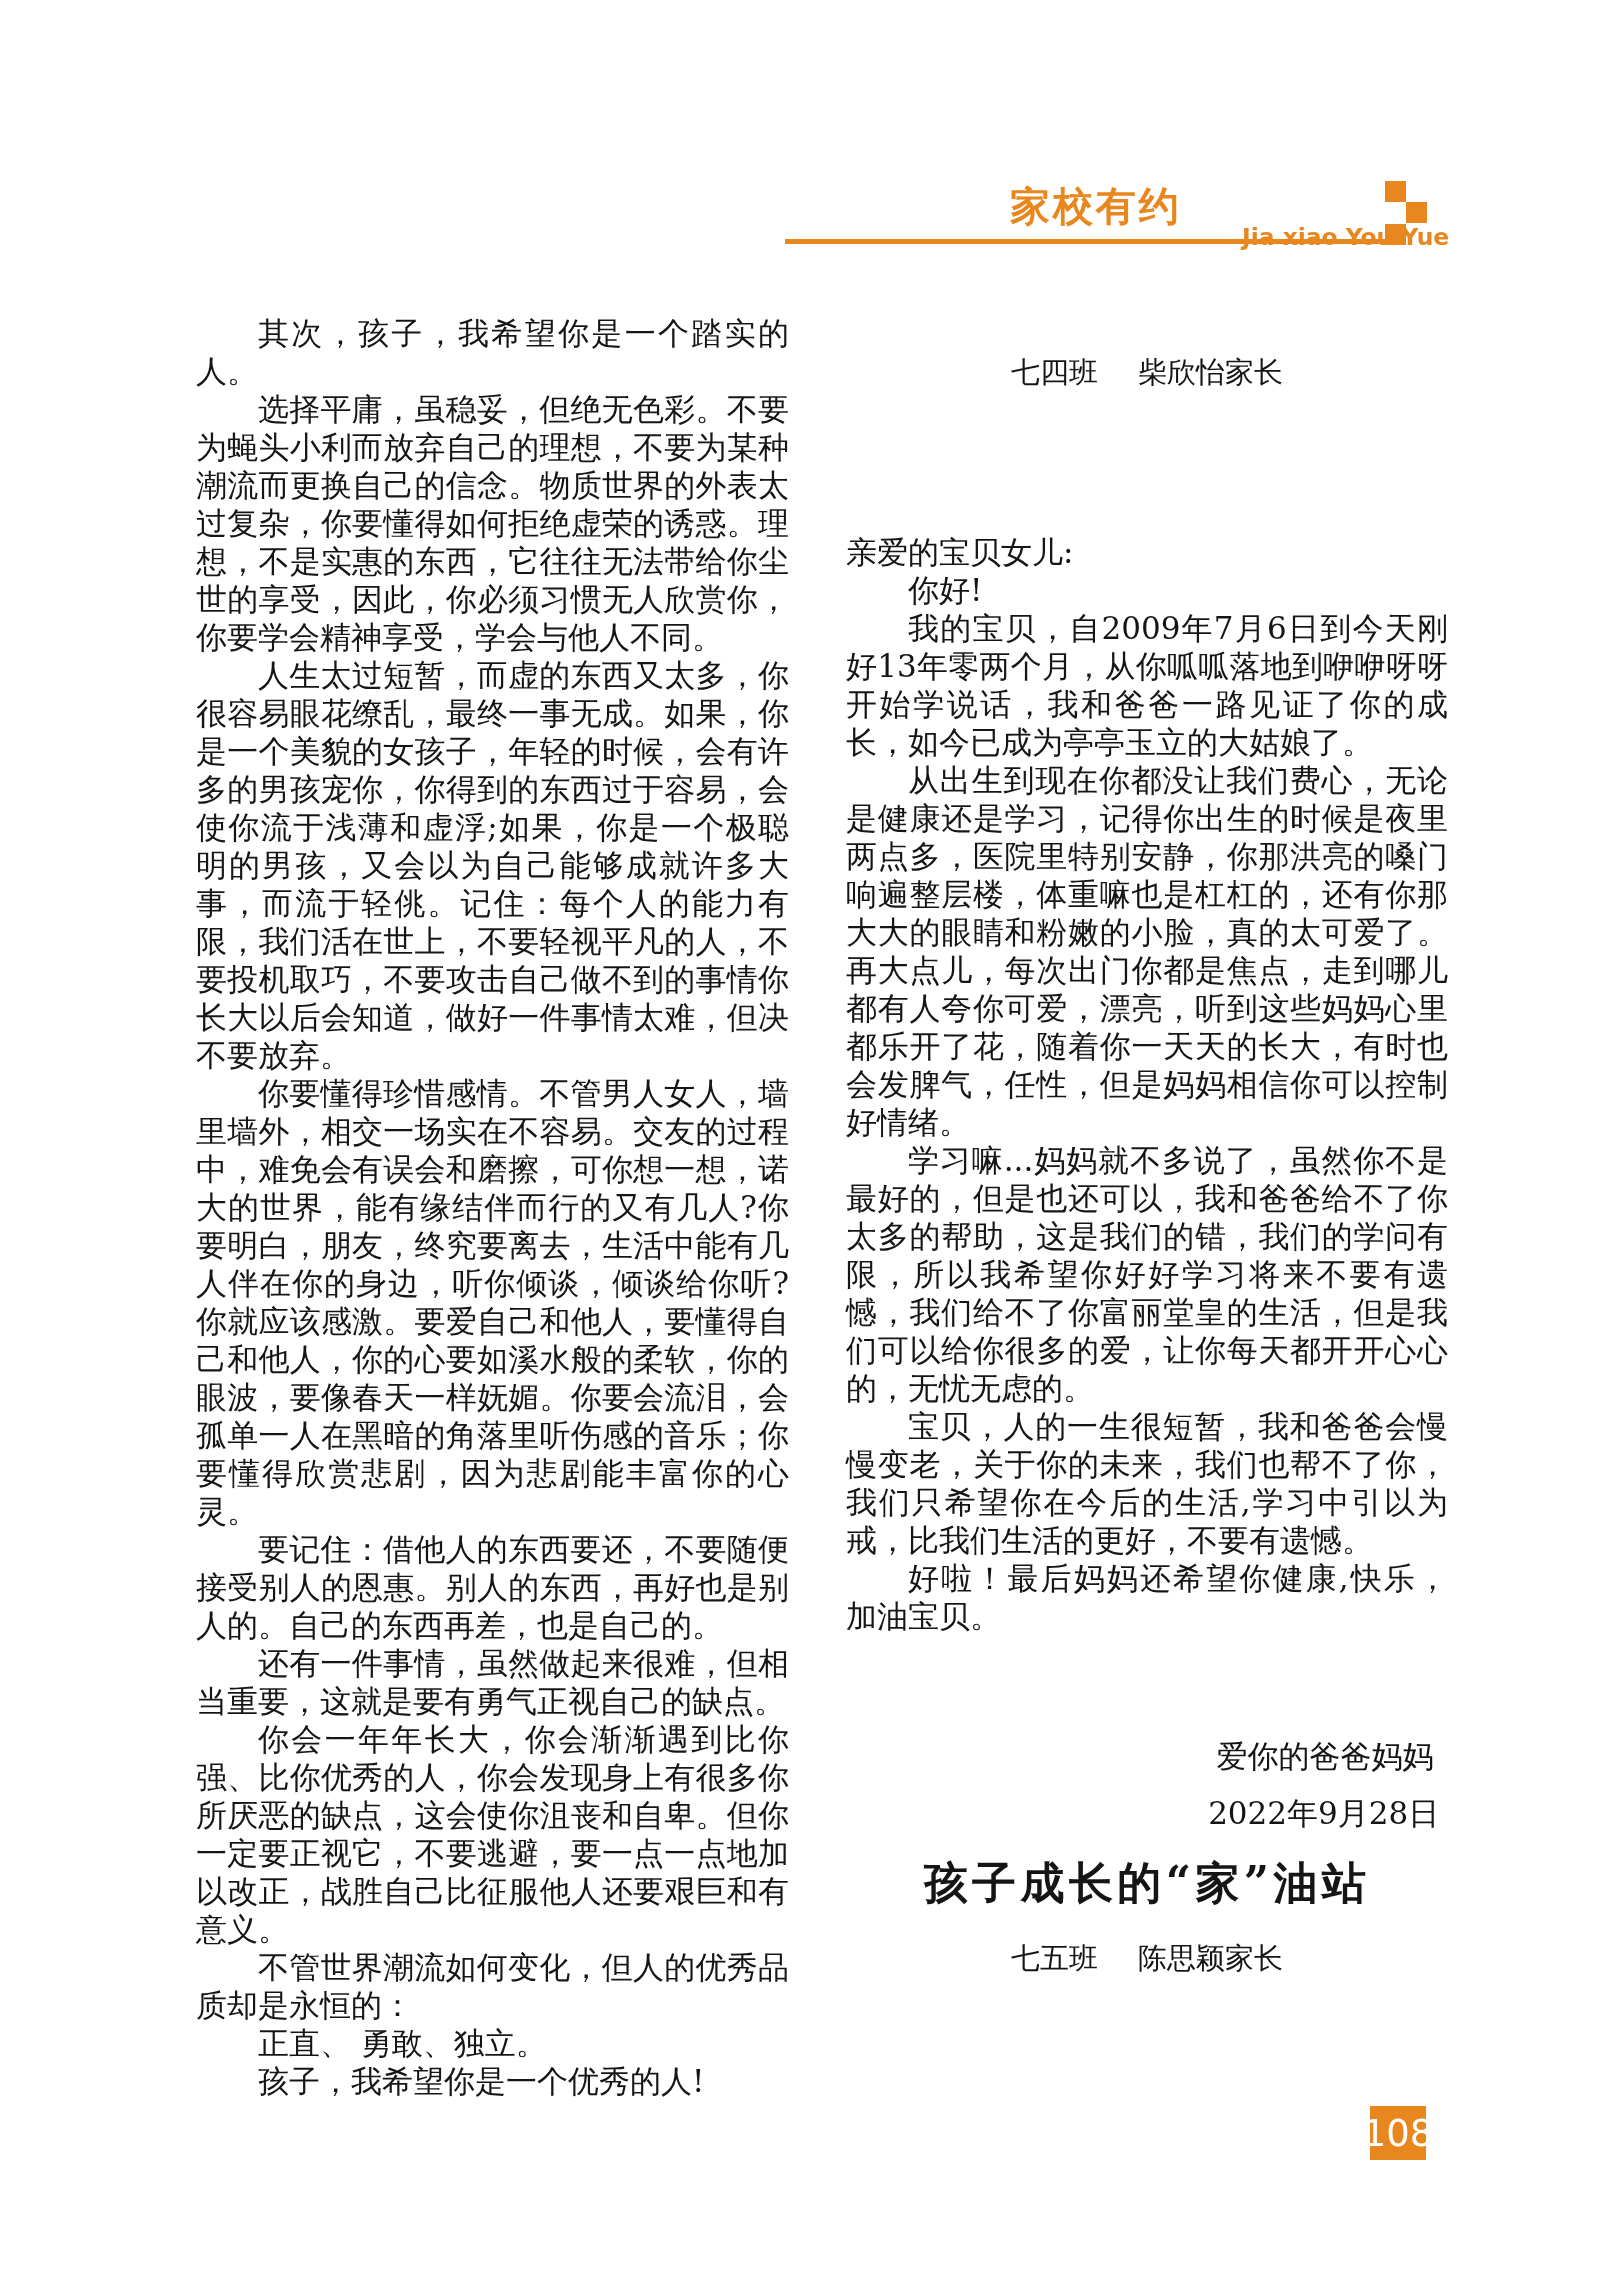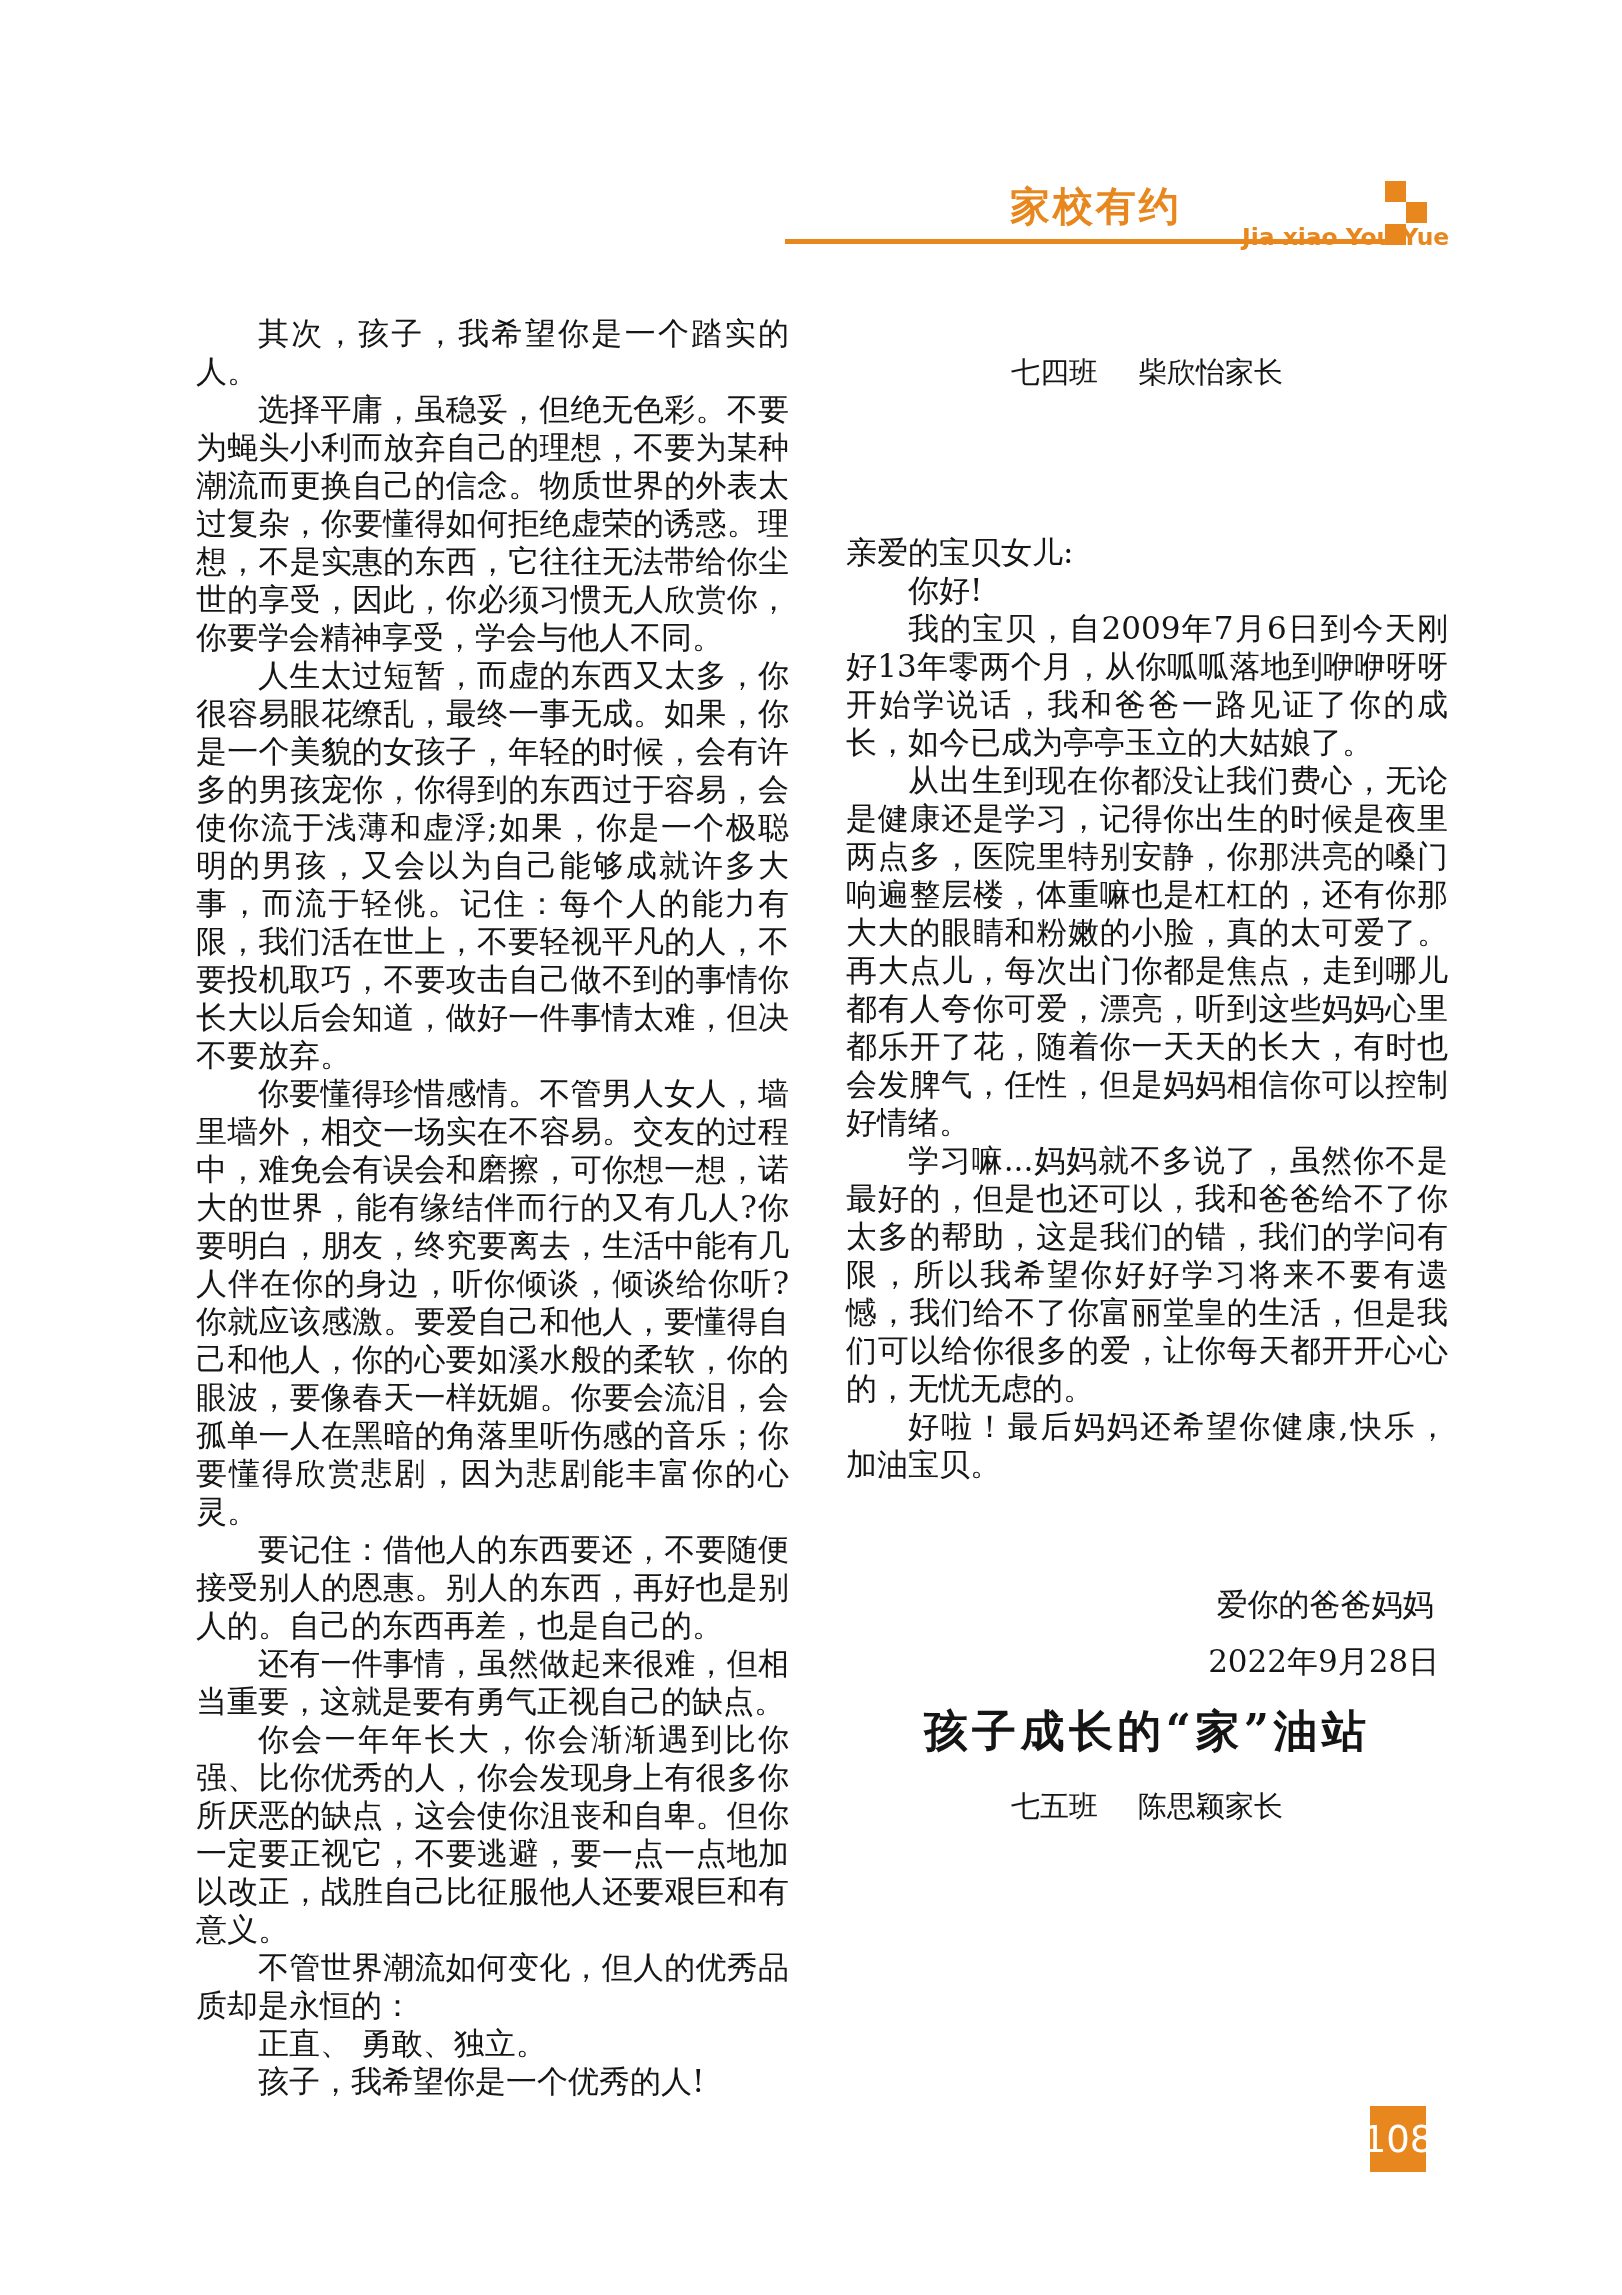--- a/index.html
+++ b/index.html
@@ -42,21 +42,21 @@
   .title-growth{margin-top:26px;font-size:44px;}
   .article-byline{
     display:flex;justify-content:center;gap:40px;
     font-size:29px;line-height:35px;margin-top:41px;
   }
   .byline-growth{margin-top:32px;}
   .body-letter{margin-top:143px;}
   .body-growth{margin-top:117px;}
   
   .pagenum{
-    position:absolute;left:1370px;top:2106px;width:56px;height:66px;
+    position:absolute;left:1370px;top:2106px;width:56px;height:54px;
     display:flex;align-items:center;justify-content:center;
     color:#ffffff;font-family:"DejaVu Sans", sans-serif;
     font-size:37px;font-weight:normal;
   }
 </style>
 </head>
 <body>
 
 <div>
   <div class="brand-cn accent-fg" style="color: rgb(232, 135, 30);">家校有约</div>
@@ -86,20 +86,21 @@
     <div class="article-byline">
       <span>七四班</span>
       <span>柴欣怡家长</span>
     </div>
     <div class="body-letter">
         <p class="para plain">亲爱的宝贝女儿:</p>
         <p class="para indent">你好!</p>
         <p class="para indent">我的宝贝，自2009年7月6日到今天刚好13年零两个月，从你呱呱落地到咿咿呀呀开始学说话，我和爸爸一路见证了你的成长，如今已成为亭亭玉立的大姑娘了。</p>
         <p class="para indent">从出生到现在你都没让我们费心，无论是健康还是学习，记得你出生的时候是夜里两点多，医院里特别安静，你那洪亮的嗓门响遍整层楼，体重嘛也是杠杠的，还有你那大大的眼睛和粉嫩的小脸，真的太可爱了。再大点儿，每次出门你都是焦点，走到哪儿都有人夸你可爱，漂亮，听到这些妈妈心里都乐开了花，随着你一天天的长大，有时也会发脾气，任性，但是妈妈相信你可以控制好情绪。</p>
         <p class="para indent">学习嘛...妈妈就不多说了，虽然你不是最好的，但是也还可以，我和爸爸给不了你太多的帮助，这是我们的错，我们的学问有限，所以我希望你好好学习将来不要有遗憾，我们给不了你富丽堂皇的生活，但是我们可以给你很多的爱，让你每天都开开心心的，无忧无虑的。</p>
+        <p class="para indent">宝贝，人的一生很短暂，我和爸爸会慢慢变老，关于你的未来，我们也帮不了你，我们只希望你在今后的生活,学习中引以为戒，比我们生活的更好，不要有遗憾。</p>
         <p class="para indent">好啦！最后妈妈还希望你健康,快乐， 加油宝贝。</p>
         <p class="para sign">爱你的爸爸妈妈</p>
         <p class="para date">2022年9月28日</p>
       </div>
   </div>
 
   <div>
     <h2 class="article-title title-growth">孩子成长的“家”油站</h2>
     <div class="article-byline byline-growth">
       <span>七五班</span>

